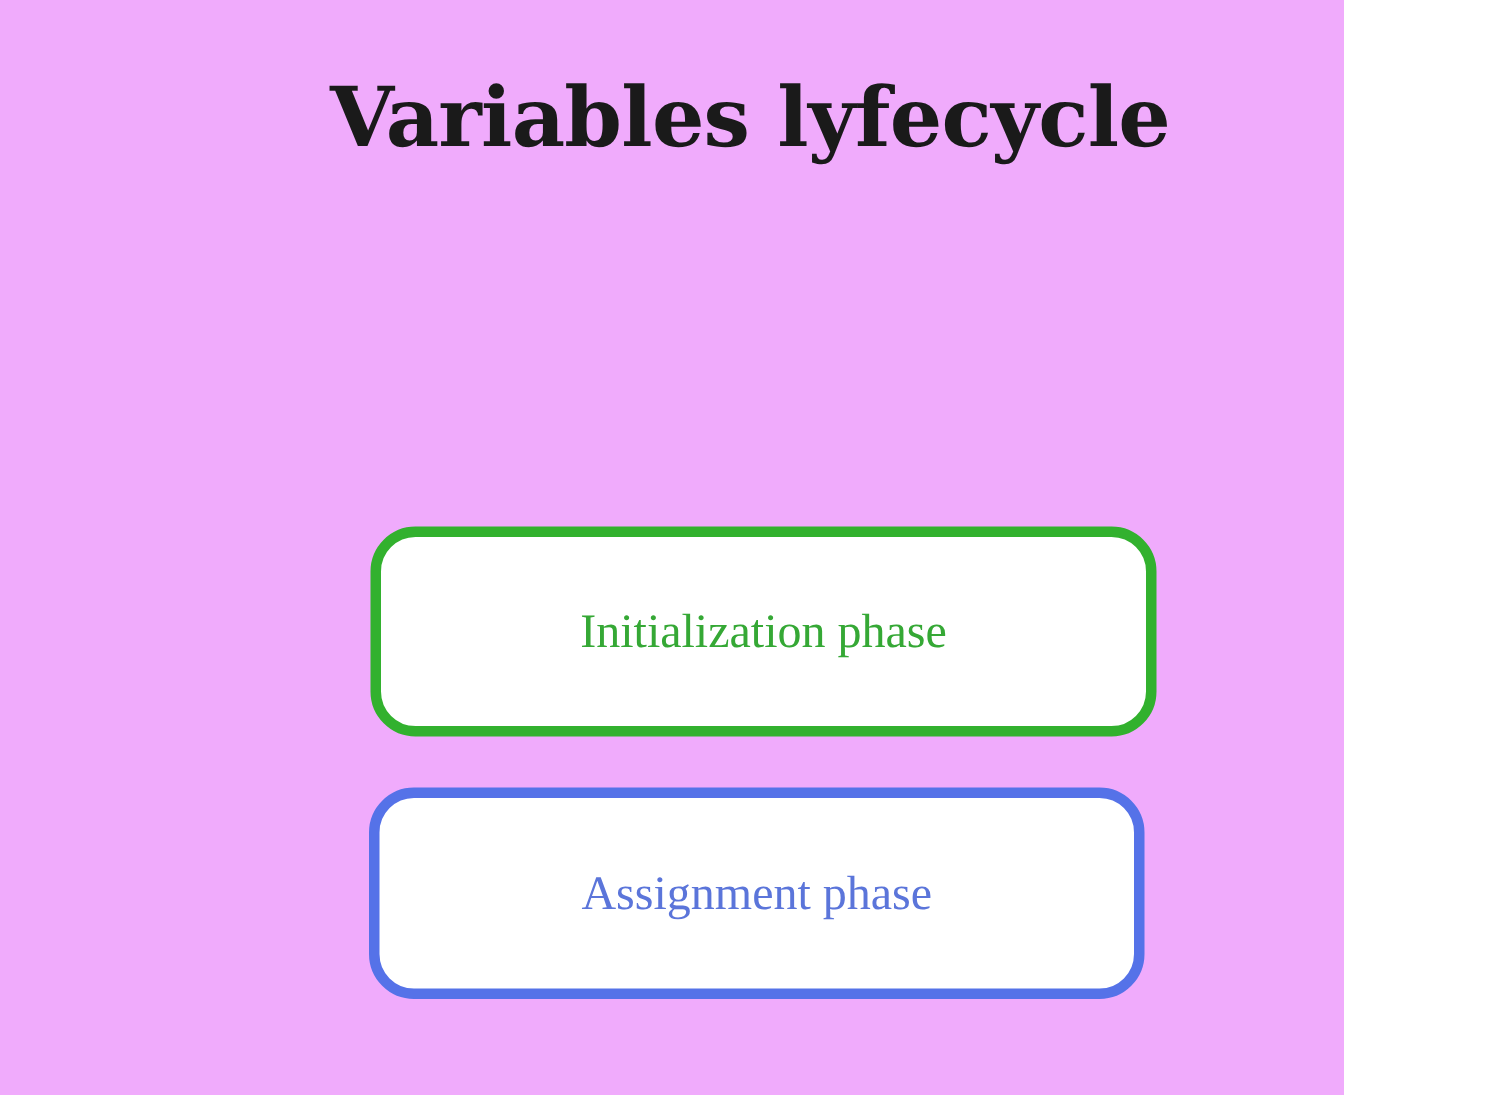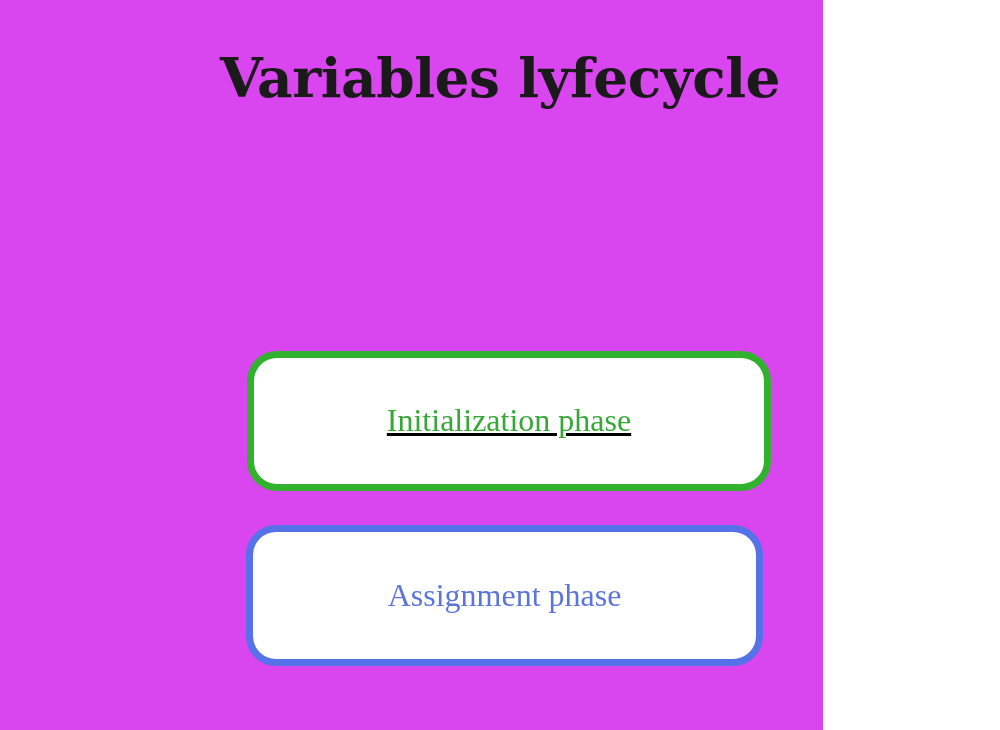--- a/index.html
+++ b/index.html
@@ -9,23 +9,23 @@
   body {
     width: 1000px;
     height: 730px;
     background: #ffffff;
     font-family: "Liberation Serif", "DejaVu Serif", serif;
     overflow: hidden;
   }
 
   .canvas {
     position: relative;
-    width: 823px;
+    width: 896px;
     height: 730px;
-    background: #d946ef;
+    background: #f0abfc;
   }
 
   
   .title {
     position: absolute;
     left: 0;
     top: 50px;
     width: 1000px;
     text-align: center;
     font-family: "DejaVu Serif", "Liberation Serif", serif;
@@ -66,21 +66,20 @@
     border-color: #f2585b;
   }
   #box-declaration .phase-label { color: #ee5f5f; }
 
   #box-initialization {
     left: 247px;
     top: 351px;
     width: 524px;
     height: 140px;
     border-color: #32b12e;
-    text-decoration: underline;
   }
   #box-initialization .phase-label { color: #35a835; }
 
   #box-assignment {
     left: 246px;
     top: 525px;
     width: 517px;
     height: 141px;
     border-color: #5572e8;
   }

